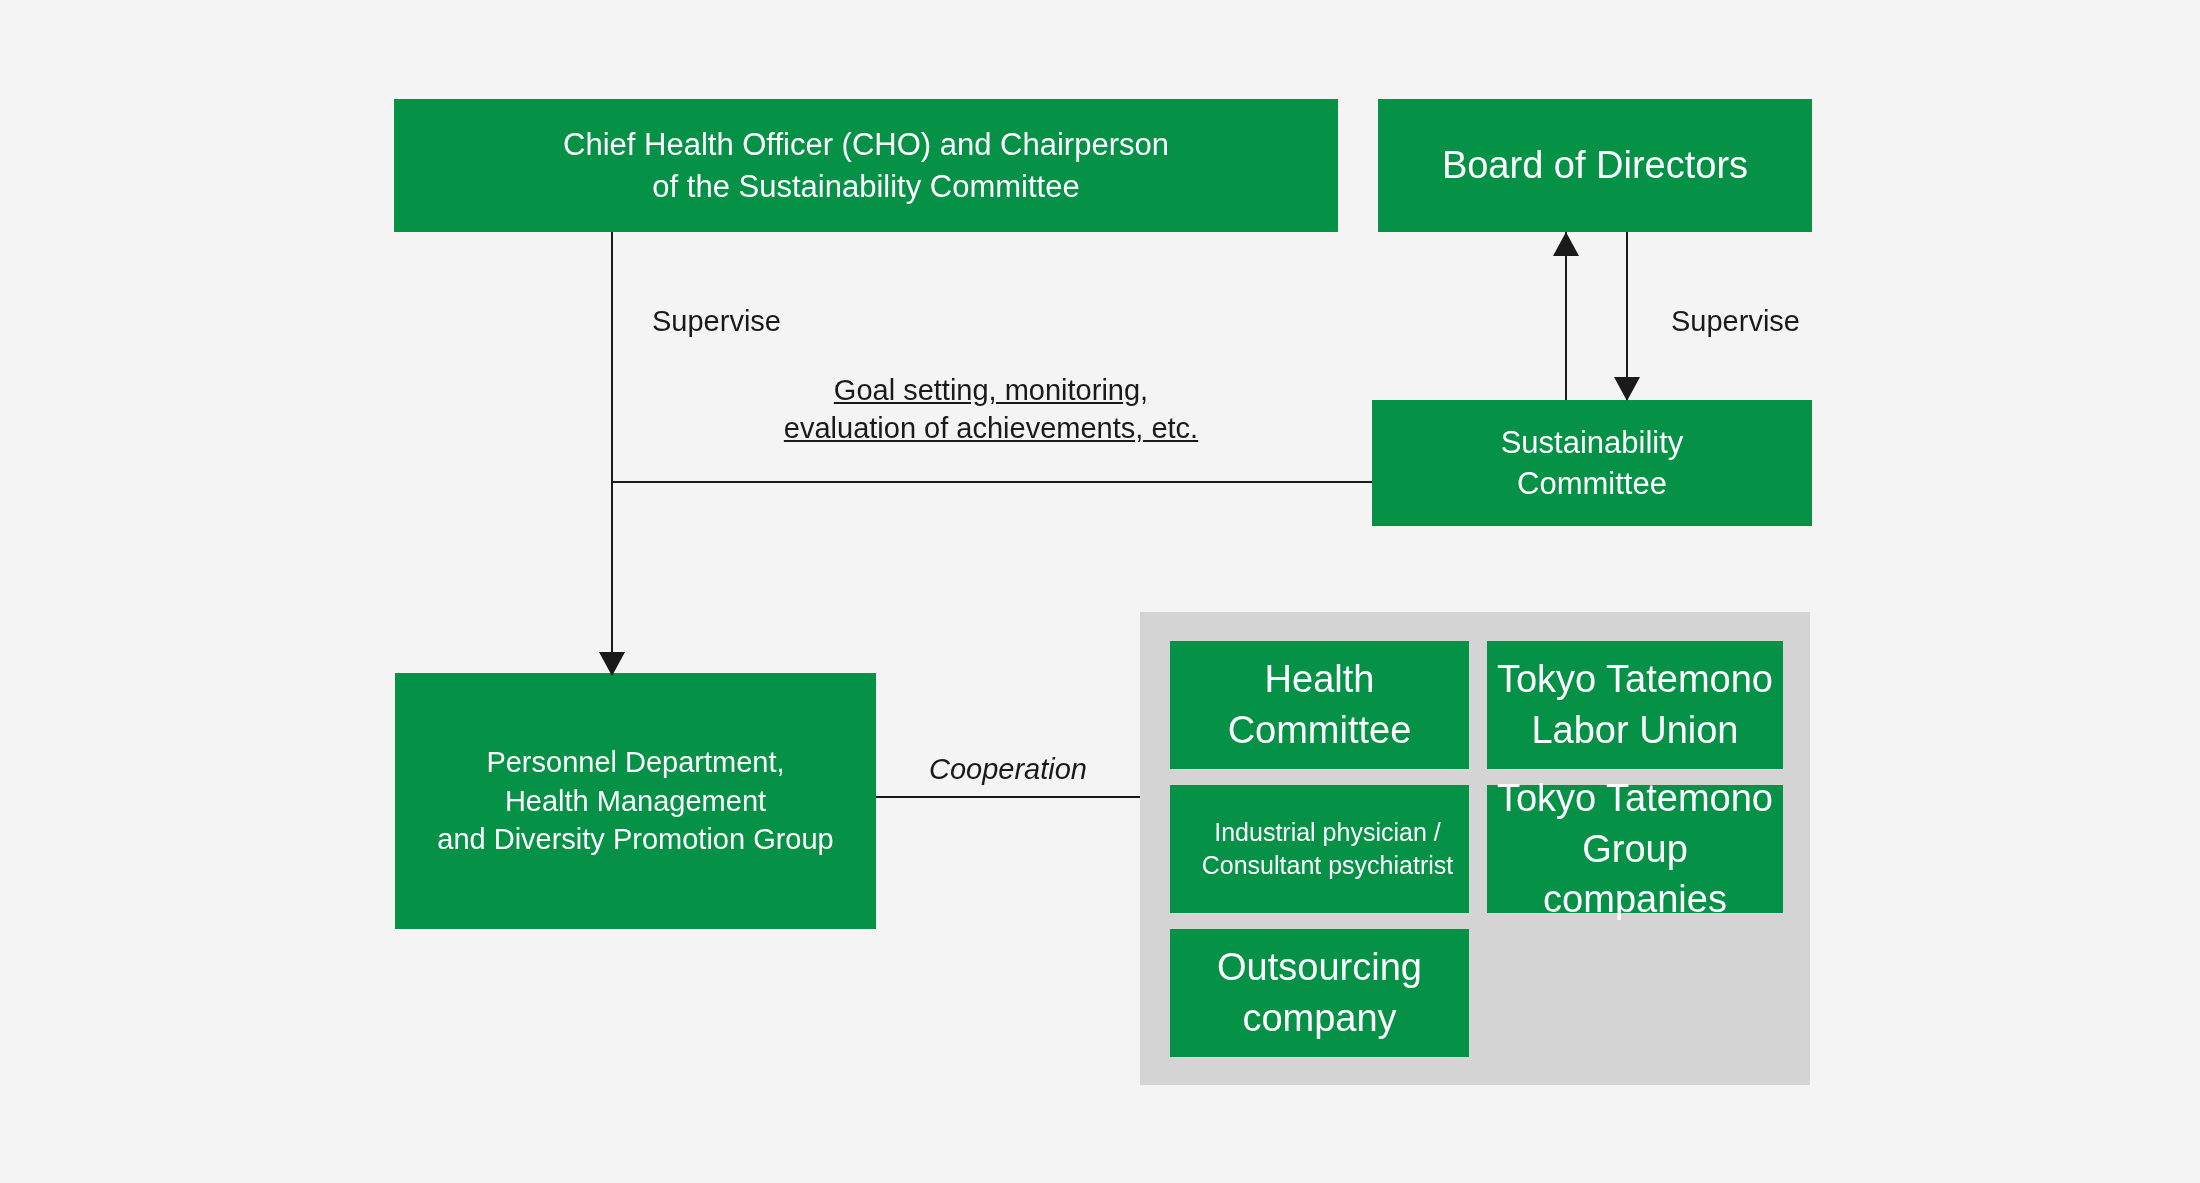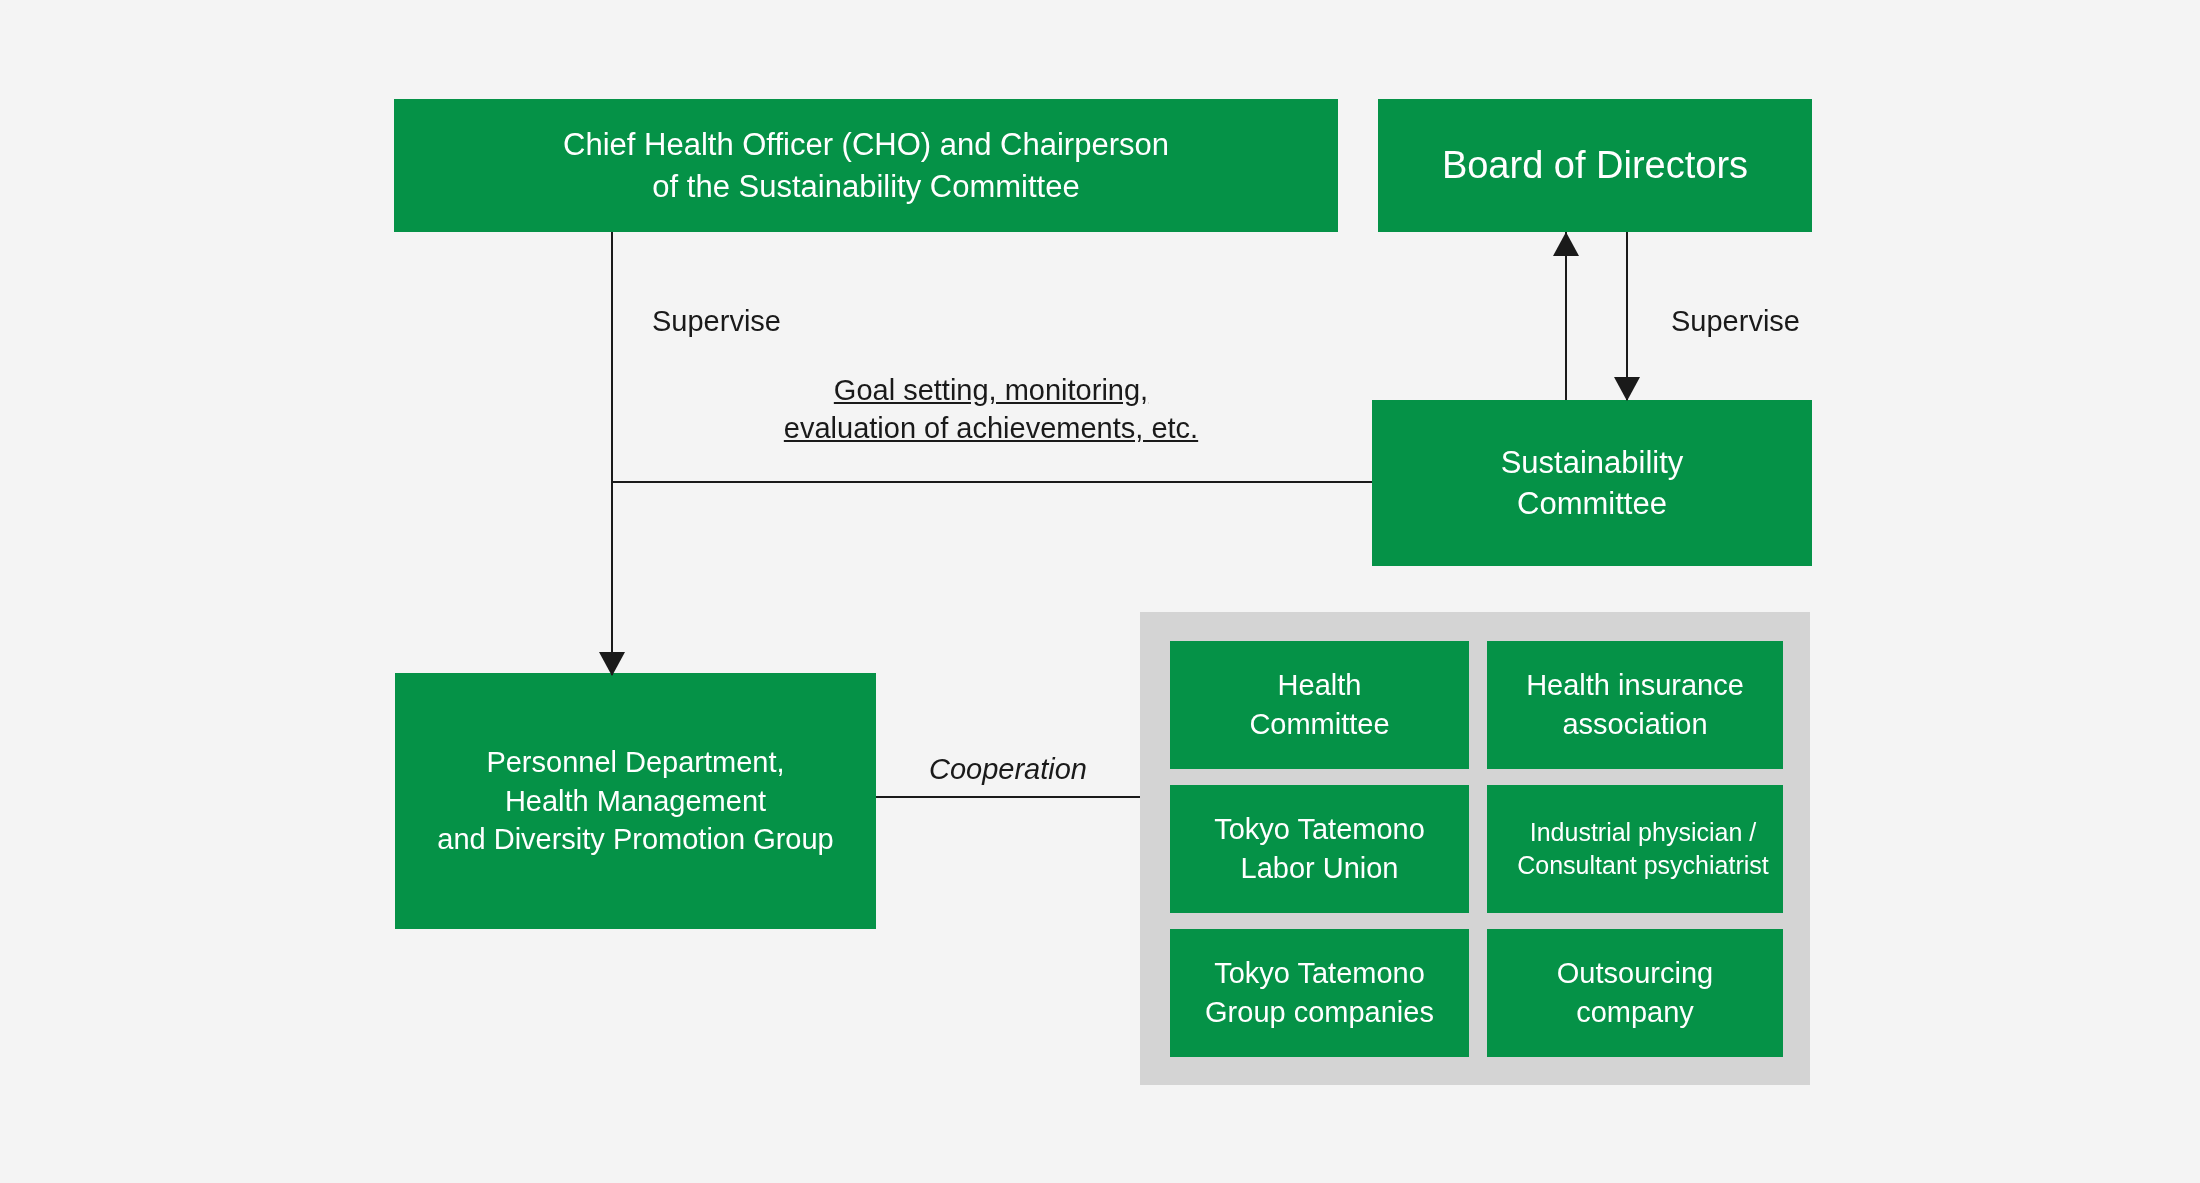--- a/index.html
+++ b/index.html
@@ -39,21 +39,21 @@
     width: 944px; height: 133px;
     font-size: 31px;
   }
   #node-board {
     left: 1378px; top: 99px;
     width: 434px; height: 133px;
     font-size: 38px;
   }
   #node-sustainability {
     left: 1372px; top: 400px;
-    width: 440px; height: 166px;
+    width: 440px; height: 126px;
     font-size: 31px;
   }
   #node-personnel {
     left: 395px;  top: 673px;
     width: 481px; height: 256px;
     font-size: 29px;
   }
 
   
   #partner-panel {
@@ -76,21 +76,21 @@
   .partner-node {
     position: relative;
     background: #059247;
     color: #ffffff;
     display: flex;
     align-items: center;
     justify-content: center;
     text-align: center;
     line-height: 1.33;
     white-space: pre-line;
-    font-size: 29px;
+    font-size: 38px;
   }
   .partner-node.small {
     font-size: 25px;
     padding-left: 16px;
   }
 
   
   .line {
     position: absolute;
     background: #1a1a1a;
@@ -162,22 +162,20 @@
 
   <div class="edge-label center" style="left:746px; top:371px; width:490px;text-decoration:underline;">Goal setting, monitoring,
 evaluation of achievements, etc.</div>
 
   <div class="edge-label center" style="left:880px; top:750px; width:256px;font-style:italic;">Cooperation</div>
 
   <div id="partner-panel">
     <div id="partner-grid">
       <div class="partner-node">Health
 Committee</div>
-      <div class="partner-node">Health insurance
-association</div>
       <div class="partner-node">Tokyo Tatemono
 Labor Union</div>
       <div class="partner-node small">Industrial physician /
 Consultant psychiatrist</div>
       <div class="partner-node">Tokyo Tatemono
 Group companies</div>
       <div class="partner-node">Outsourcing
 company</div>
     </div>
   </div>

